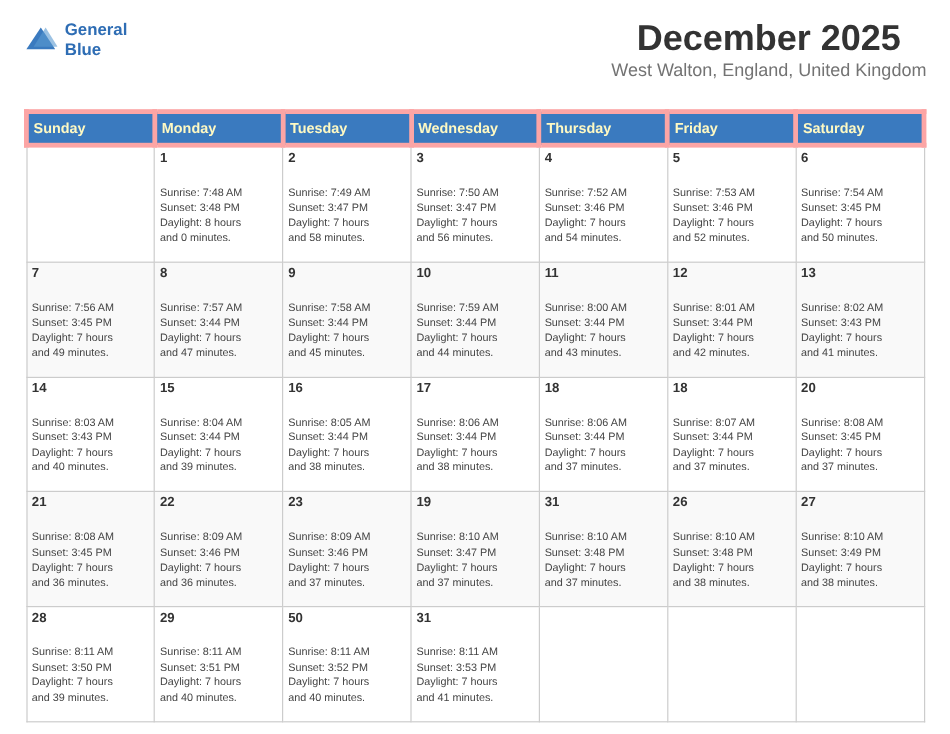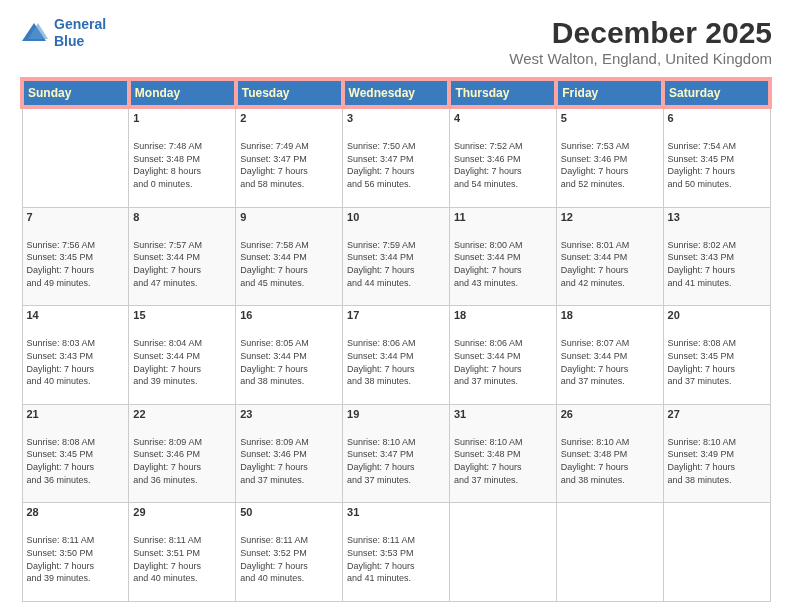--- a/index.html
+++ b/index.html
@@ -14,42 +14,42 @@
       width: 792px;
       height: 612px;
       padding: 16px 20px 10px 20px;
       display: flex;
       flex-direction: column;
     }
     .header {
       display: flex;
       justify-content: space-between;
       align-items: flex-start;
-      margin-bottom: 10px;
+      margin-bottom: 24px;
     }
     .logo {
       display: flex;
       align-items: center;
       gap: 6px;
     }
     .logo-text {
       font-size: 14px;
       font-weight: bold;
       color: #333;
       line-height: 1.2;
     }
     .logo-text span {
       color: #2e6db4;
     }
     .logo-icon {
       width: 28px;
       height: 24px;
     }
     .title-block {
-      text-align: right;
+      text-align: center;
     }
     .main-title {
       font-size: 30px;
       font-weight: bold;
       color: #333;
     }
     .subtitle {
       font-size: 15px;
       color: #737373;
     }

